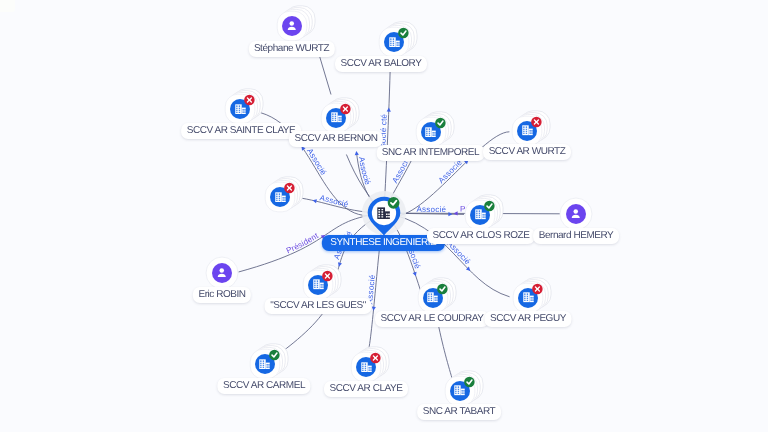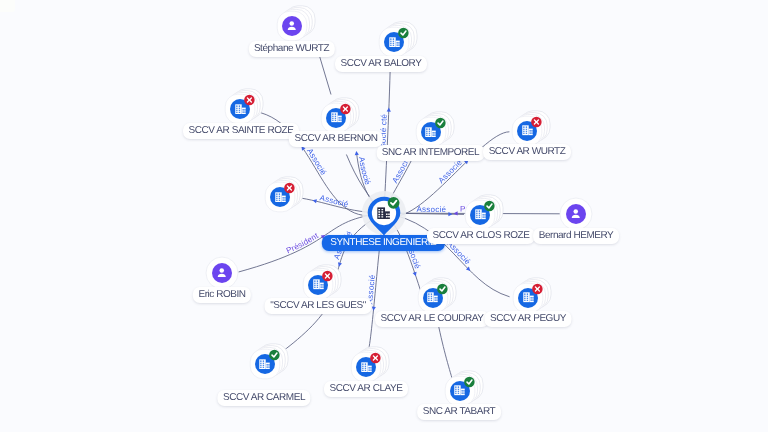--- a/index.html
+++ b/index.html
@@ -180,21 +180,21 @@
               <rect x="14.4" y="14.5" width="2.4" height="2.4" rx="0.2"></rect>
               <rect x="17.9" y="14.5" width="2.4" height="2.4" rx="0.2"></rect>
             </g>
           </svg>
         </div>
         <svg width="56" height="56" viewBox="0 0 56 56" style="position:absolute;left:0;top:0;overflow:visible">
           <circle cx="37.4" cy="19" r="5.25" fill="#d61f35"></circle>
           <path d="M35.405,17.005 L39.394999999999996,20.995 M39.394999999999996,17.005 L35.405,20.995" stroke="#fff" stroke-width="1.28625" stroke-linecap="round"></path>
         </svg>
       </div>
-      <div class="label" style="left: 241px; top: 122.5px;">SCCV AR SAINTE ROZE</div>
+      <div class="label" style="left: 241px; top: 122.5px;">SCCV AR SAINTE CLAYE</div>
       <div class="node" style="left: 308px; top: 89.5px; width: 56px; height: 56px;">
         <svg width="56" height="56" viewBox="0 0 56 56" style="position:absolute;left:0;top:0;overflow:visible">
           <rect x="21.4" y="7.799999999999999" width="29.6" height="29.6" rx="12.6" fill="#ffffff" stroke="#e2e4ec" stroke-width=".8"></rect>
           <rect x="18.6" y="9.6" width="29.6" height="29.6" rx="12.6" fill="#ffffff" stroke="#e4e6ee" stroke-width=".8"></rect>
           <rect x="15.899999999999999" y="11.399999999999999" width="29.6" height="29.6" rx="12.6" fill="#ffffff" stroke="#e7e9f0" stroke-width=".8"></rect>
           <rect x="13.2" y="13.2" width="29.6" height="29.6" rx="12.6" fill="#ffffff" stroke="#eceef4" stroke-width=".8"></rect>
           <circle cx="28" cy="28" r="10" fill="#1668e3"></circle>
         </svg>
         <div style="position:absolute;left:22.5px;top:22.761904761904763px;width:11px;height:10.476190476190476px;">
           <svg style="display:block" width="11" height="10.476190476190476" viewBox="0 0 21 20">
@@ -543,21 +543,21 @@
               <rect x="14.4" y="14.5" width="2.4" height="2.4" rx="0.2"></rect>
               <rect x="17.9" y="14.5" width="2.4" height="2.4" rx="0.2"></rect>
             </g>
           </svg>
         </div>
         <svg width="56" height="56" viewBox="0 0 56 56" style="position:absolute;left:0;top:0;overflow:visible">
           <circle cx="37.4" cy="19" r="5.25" fill="#1a7f3c"></circle>
           <path d="M35.0375,19.105 L36.875,20.89 L39.92,17.11" fill="none" stroke="#fff" stroke-width="1.575" stroke-linecap="round" stroke-linejoin="round"></path>
         </svg>
       </div>
-      <div class="label" style="left: 264px; top: 377.5px; margin-top: 12px;">SCCV AR CARMEL</div>
+      <div class="label" style="left: 264px; top: 377.5px;">SCCV AR CARMEL</div>
       <div class="node" style="left: 338px; top: 339px; width: 56px; height: 56px;">
         <svg width="56" height="56" viewBox="0 0 56 56" style="position:absolute;left:0;top:0;overflow:visible">
           <rect x="21.4" y="7.799999999999999" width="29.6" height="29.6" rx="12.6" fill="#ffffff" stroke="#e2e4ec" stroke-width=".8"></rect>
           <rect x="18.6" y="9.6" width="29.6" height="29.6" rx="12.6" fill="#ffffff" stroke="#e4e6ee" stroke-width=".8"></rect>
           <rect x="15.899999999999999" y="11.399999999999999" width="29.6" height="29.6" rx="12.6" fill="#ffffff" stroke="#e7e9f0" stroke-width=".8"></rect>
           <rect x="13.2" y="13.2" width="29.6" height="29.6" rx="12.6" fill="#ffffff" stroke="#eceef4" stroke-width=".8"></rect>
           <circle cx="28" cy="28" r="10" fill="#1668e3"></circle>
         </svg>
         <div style="position:absolute;left:22.5px;top:22.761904761904763px;width:11px;height:10.476190476190476px;">
           <svg style="display:block" width="11" height="10.476190476190476" viewBox="0 0 21 20">

